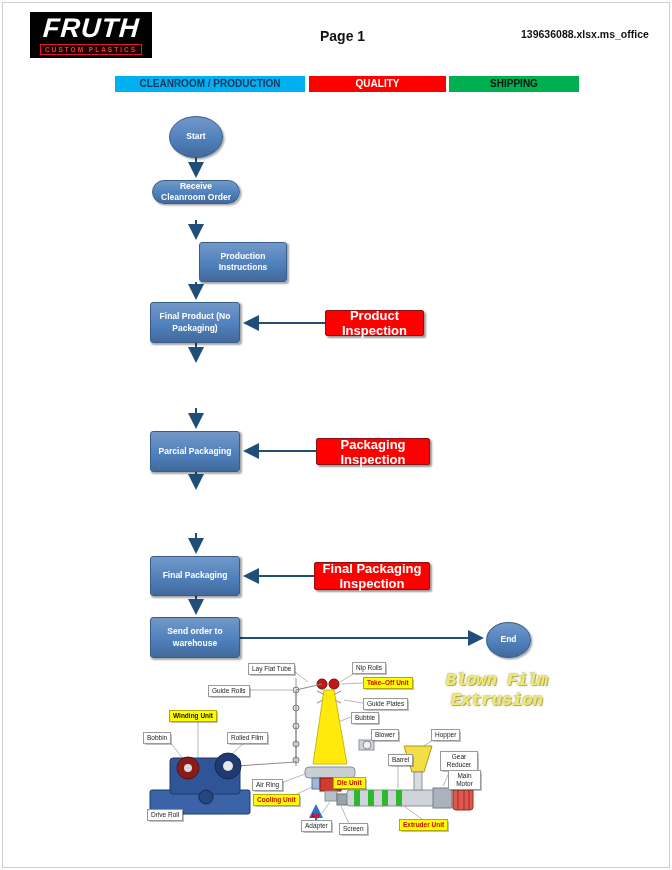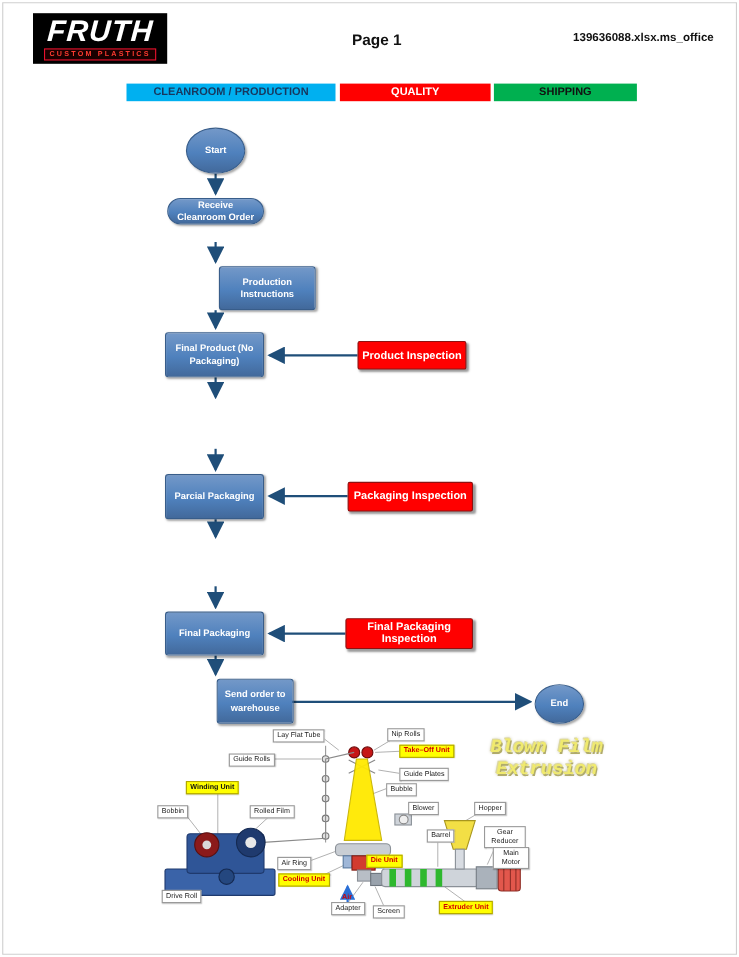--- a/index.html
+++ b/index.html
@@ -19,21 +19,21 @@
   .lane-quality   { left:309px; width:137px; background:var(--lane-quality,#FF0000); color:#fff; }
   .lane-shipping  { left:449px; width:130px; background:var(--lane-shipping,#00B050); color:#111; }
 
   
   .flow-box { position:absolute; background:linear-gradient(180deg,#7398c8 0%, #4f81bd 55%, #42699b 100%);
     border:1px solid #385d8a; border-radius:3px; color:#fff; font-weight:bold; font-size:8.5px;
     display:flex; align-items:center; justify-content:center; text-align:center; padding:2px 5px; line-height:1.3;
     box-shadow:1.5px 1.5px 2px rgba(0,0,0,.35); }
   .ellipse { border-radius:50%; }
   .inspection { position:absolute; background:var(--inspection-box,#FF0000); border:1px solid #8f1010; border-radius:2px;
-    color:#fff; font-weight:bold; font-size:10px; display:flex; align-items:center; justify-content:center;
+    color:#fff; font-weight:bold; font-size:13px; display:flex; align-items:center; justify-content:center;
     text-align:center; box-shadow:2px 2px 2px rgba(0,0,0,.4); }
 
   .overlay { position:absolute; left:0; top:0; width:672px; height:870px; pointer-events:none; }
 
   
   .dlabel { position:absolute; background:#fff; border:1px solid #9a9a9a; font-size:6.5px; color:#222;
     padding:1px 3px; line-height:1.2; text-align:center; white-space:nowrap; box-shadow:0.5px 0.5px 1px rgba(0,0,0,.25); }
   .dlabel.hl { background:var(--highlight,#FFFF00); color:#d40000; font-weight:bold; border-color:#b3a800; }
   .dlabel.hl-black { background:var(--highlight,#FFFF00); color:#111; font-weight:bold; border-color:#b3a800; }
   .dlabel.plain-red { background:transparent; border:none; color:#d40000; font-weight:bold; box-shadow:none; }
@@ -163,21 +163,21 @@
     </g>
   </svg>
 
   <div class="flow-box ellipse" style="left:169px; top:116px; width:54px; height:42px;">Start</div>
 
   <div class="flow-box" style="left:152px; top:180px; width:88px; height:24px;border-radius:12px;">Receive Cleanroom Order</div>
   <div class="flow-box" style="left:152px; top:242px; width:88px; height:40px;margin-left:47px;">Production Instructions</div>
   <div class="flow-box" style="left:150px; top:302px; width:90px; height:41px;">Final Product (No Packaging)</div>
   <div class="flow-box" style="left:150px; top:431px; width:90px; height:41px;">Parcial Packaging</div>
   <div class="flow-box" style="left:150px; top:556px; width:90px; height:40px;">Final Packaging</div>
-  <div class="flow-box" style="left:150px; top:617px; width:70px; height:41px;margin-left:47px;">Send order to warehouse</div>
+  <div class="flow-box" style="left:150px; top:617px; width:90px; height:41px;">Send order to warehouse</div>
 
   <div class="flow-box ellipse" style="left:486px; top:622px; width:45px; height:36px;">End</div>
 
   <div class="inspection" style="left:325px; top:310px; width:99px; height:26px;">Product Inspection</div>
   <div class="inspection" style="left:316px; top:438px; width:114px; height:27px;">Packaging Inspection</div>
   <div class="inspection" style="left:314px; top:562px; width:116px; height:28px;">Final Packaging Inspection</div>
 
   <div class="diagram-title">Blown Film Extrusion</div>
 
   <div class="dlabel" style="left:248px; top:663px;">Lay Flat Tube</div>

